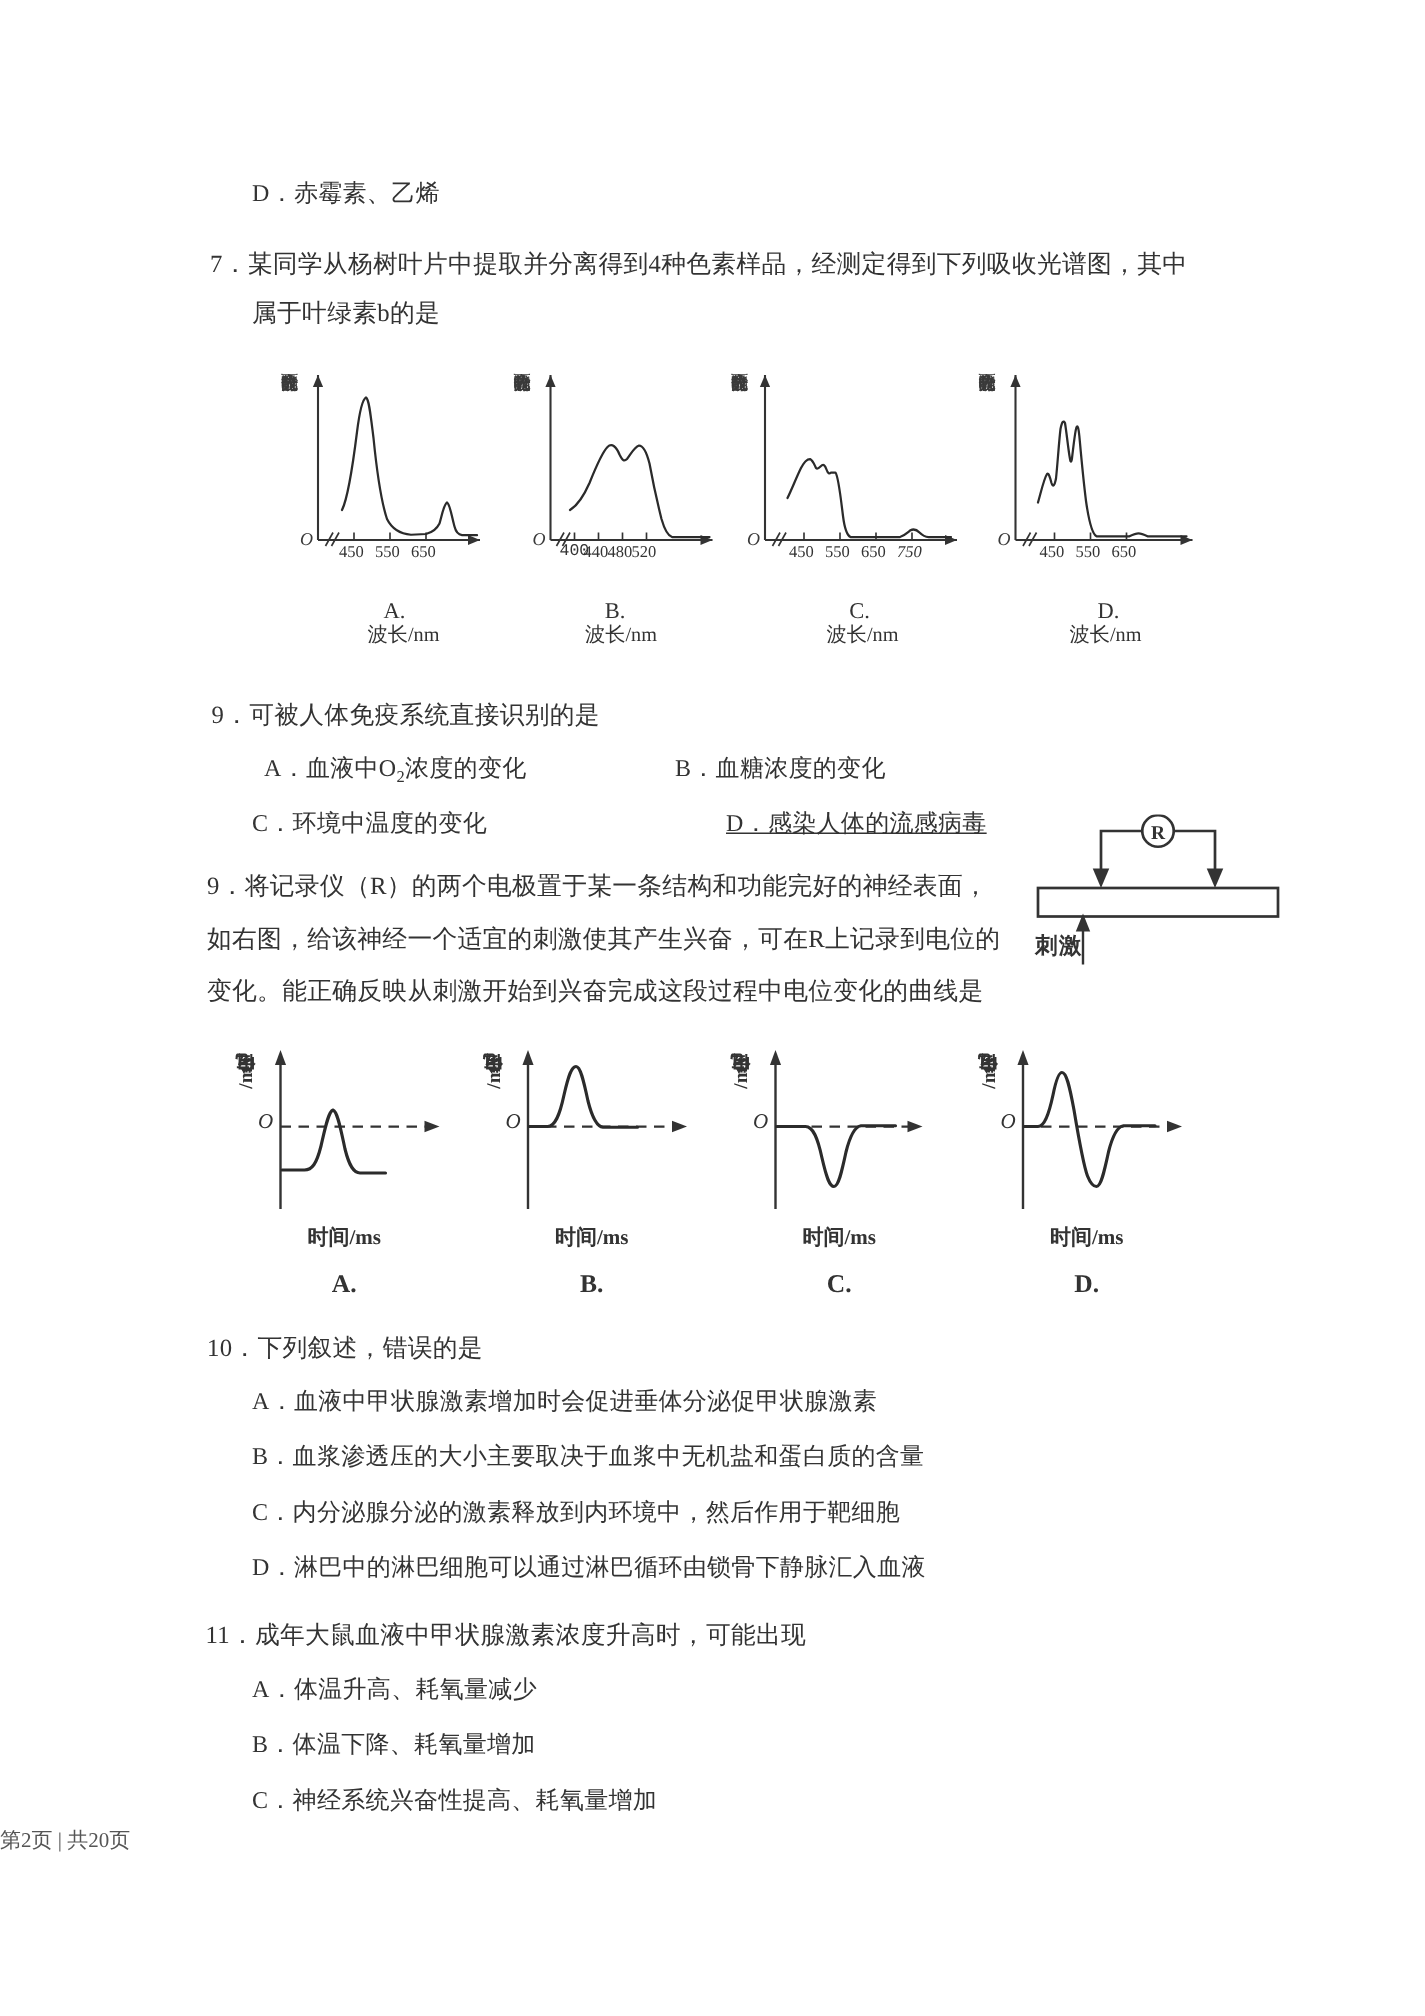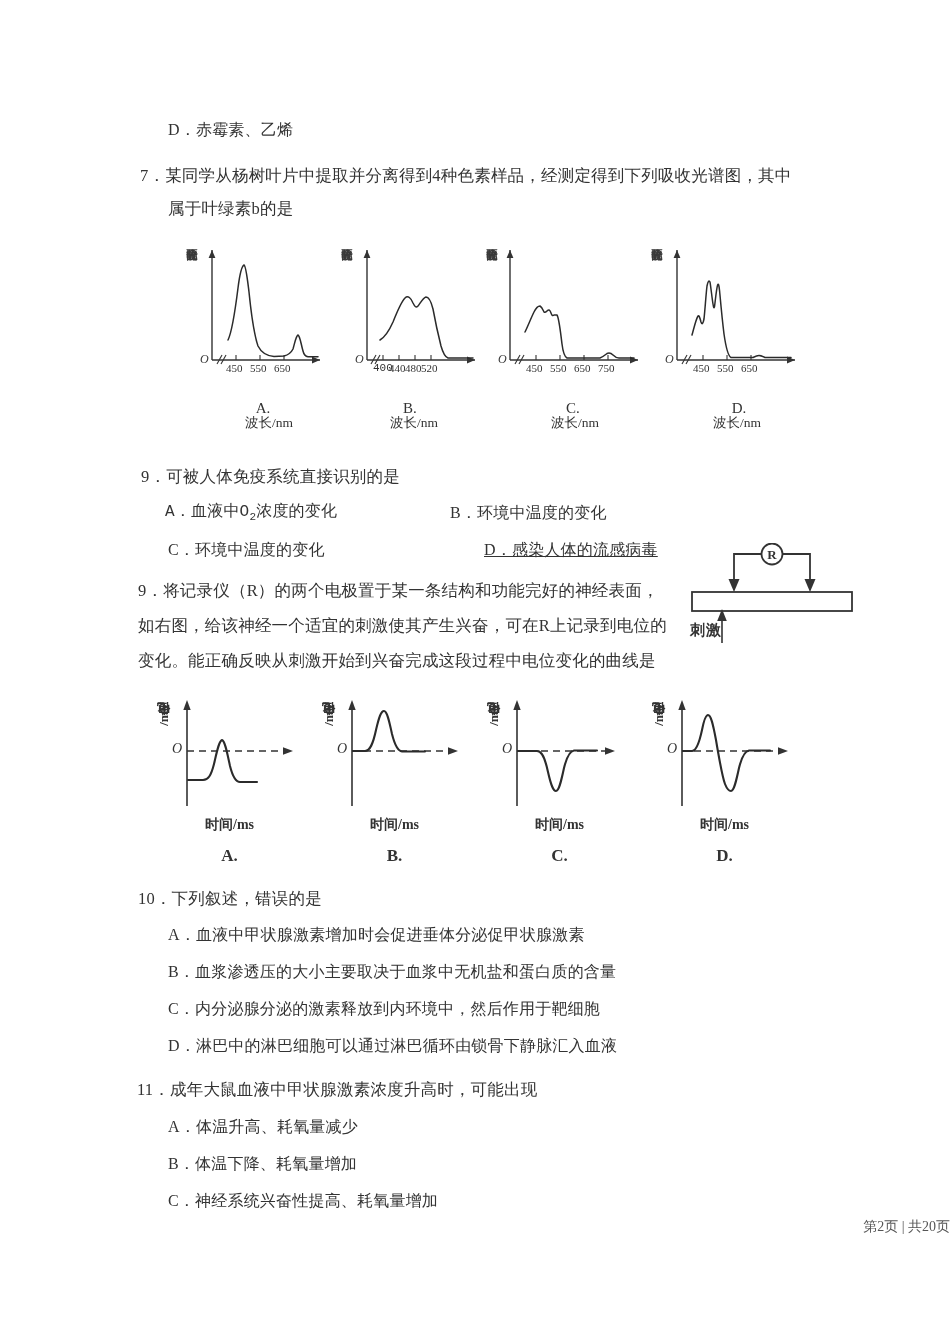--- a/index.html
+++ b/index.html
@@ -157,21 +157,21 @@
     color: #333;
   }
   .curve svg { position: absolute; left: 0; top: 0; }
 
   
   .footer {
     position: absolute;
     left: 0;
     top: 1218px;
     width: 950px;
-    text-align: right;
+    text-align: left;
     font-size: 14px;
     color: #555;
   }
 </style>
 </head>
 <body>
 
 <div class="page">
 
   <div class="opt-line" style="left:168px; top:117px;">D．赤霉素、乙烯</div>
@@ -269,21 +269,21 @@
                  C83,116 85,121 87,122
                  L120,122
                  C123,121 125,119 127,117.5
                  C129,116.5 131,117 133,119
                  C135,121 137,122 139,122 L154,122" fill="none" stroke="#2b2b2b" stroke-width="1.5" stroke-linejoin="round" stroke-linecap="round"></path>
       </svg>
       <div class="origin" style="left:18px; top:116px;">O</div>
       <div class="tick-lab" style="left:46px; top:126px;">450</div>
       <div class="tick-lab" style="left:70px; top:126px;">550</div>
       <div class="tick-lab" style="left:94px; top:126px;">650</div>
-      <div class="tick-lab" style="left:118px; top:126px;">750</div>
+      <div class="tick-lab" style="left:118px; top:126px;font-style:italic;">750</div>
       <div class="xlab" style="left:10px; top:142px; width:170px;">波长/nm</div>
       <div class="fig-letter" style="left:8px; top:164px; width:170px;">C.</div>
     </div>
 
     <div class="spectrum" style="left:465px; width:160px;">
       <div class="ylab">吸收光能的百分比</div>
       <svg width="160" height="140" viewBox="0 0 160 140">
         <line x1="32" y1="124" x2="150" y2="124" stroke="#333" stroke-width="1.4"></line>
         <polygon points="150,124 142,120.6 142,127.4" fill="#333"></polygon>
         <line x1="32" y1="124" x2="32" y2="14" stroke="#333" stroke-width="1.4"></line>
@@ -313,24 +313,24 @@
       <div class="tick-lab" style="left:48px; top:126px;">450</div>
       <div class="tick-lab" style="left:72px; top:126px;">550</div>
       <div class="tick-lab" style="left:96px; top:126px;">650</div>
       <div class="xlab" style="left:12px; top:142px; width:160px;">波长/nm</div>
       <div class="fig-letter" style="left:14px; top:164px; width:160px;">D.</div>
     </div>
   </div>
 
   <div class="q-line" style="left:141px; top:464px;">9．可被人体免疫系统直接识别的是</div>
 
-  <div class="opt-line" style="left:165px; top:500px;font-family:Liberation Mono, monospace;">
+  <div class="opt-line" style="left:176px; top:500px;">
     <span>A．血液中O</span><span class="sub">2</span><span>浓度的变化</span>
   </div>
-  <div class="opt-line" style="left:450px; top:500px;">B．环境中温度的变化</div>
+  <div class="opt-line" style="left:450px; top:500px;">B．血糖浓度的变化</div>
   <div class="opt-line" style="left:168px; top:537px;">C．环境中温度的变化</div>
   <div class="opt-line" style="left:484px; top:537px;text-decoration:underline;">D．感染人体的流感病毒</div>
 
   <div class="q-line" style="left:138px; top:578px;">9．将记录仪（R）的两个电极置于某一条结构和功能完好的神经表面，</div>
   <div class="q-line" style="left:138px; top:613px;">如右图，给该神经一个适宜的刺激使其产生兴奋，可在R上记录到电位的</div>
   <div class="q-line" style="left:138px; top:648px;">变化。能正确反映从刺激开始到兴奋完成这段过程中电位变化的曲线是</div>
 
   <div class="neuron-fig">
     <svg width="190" height="110" viewBox="0 0 190 110">
 

